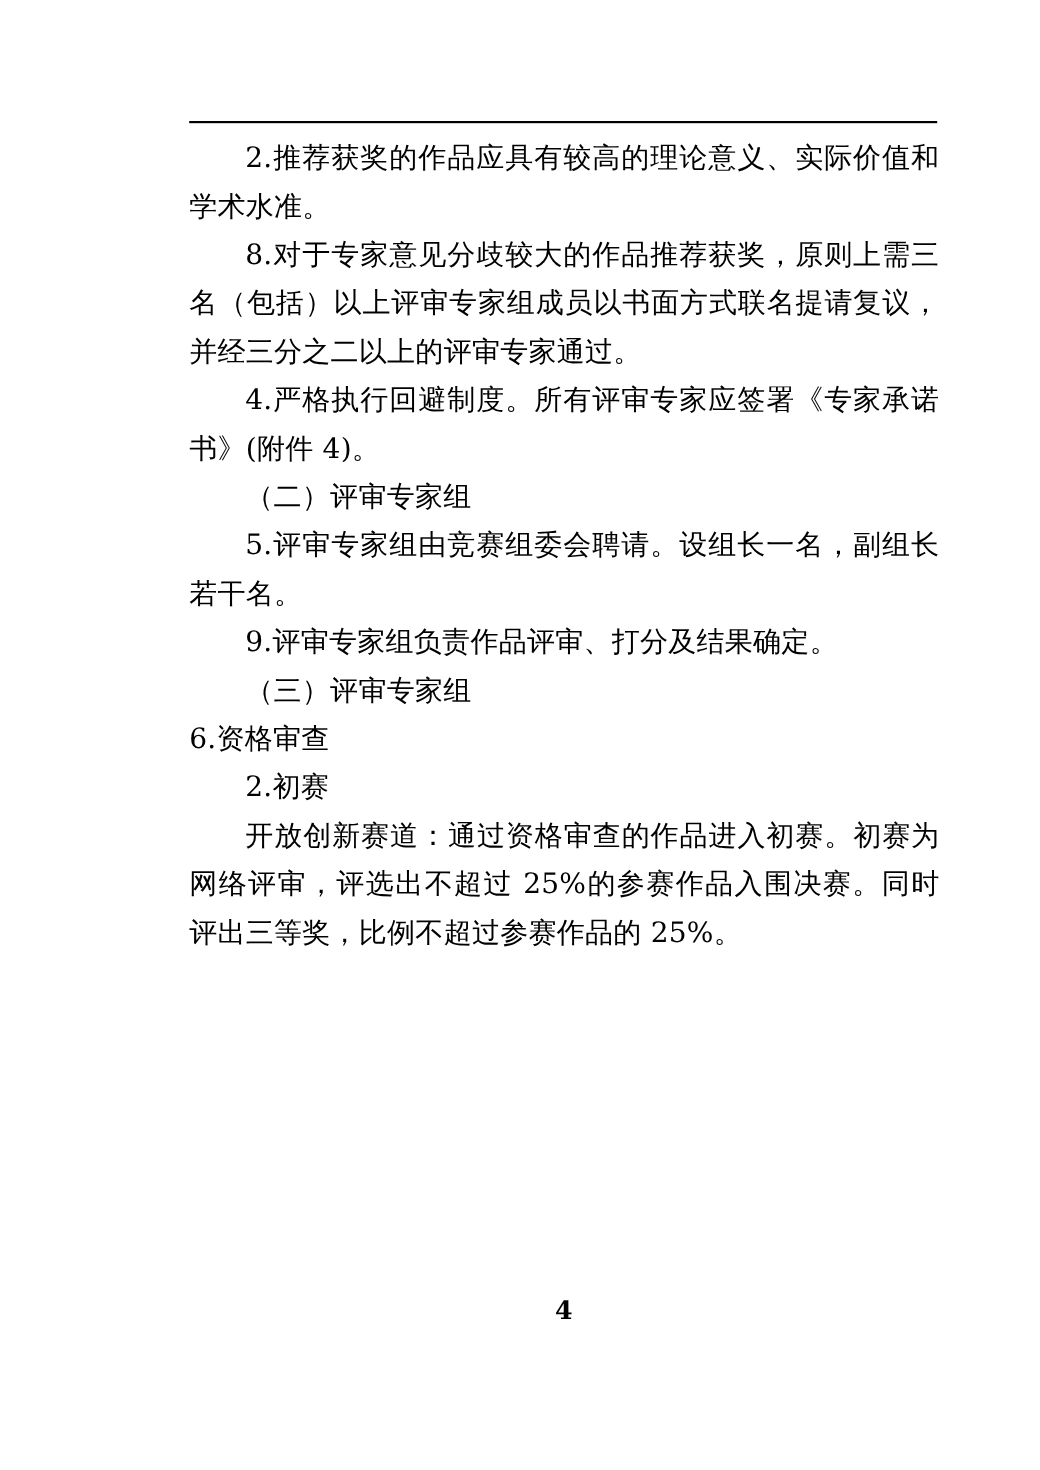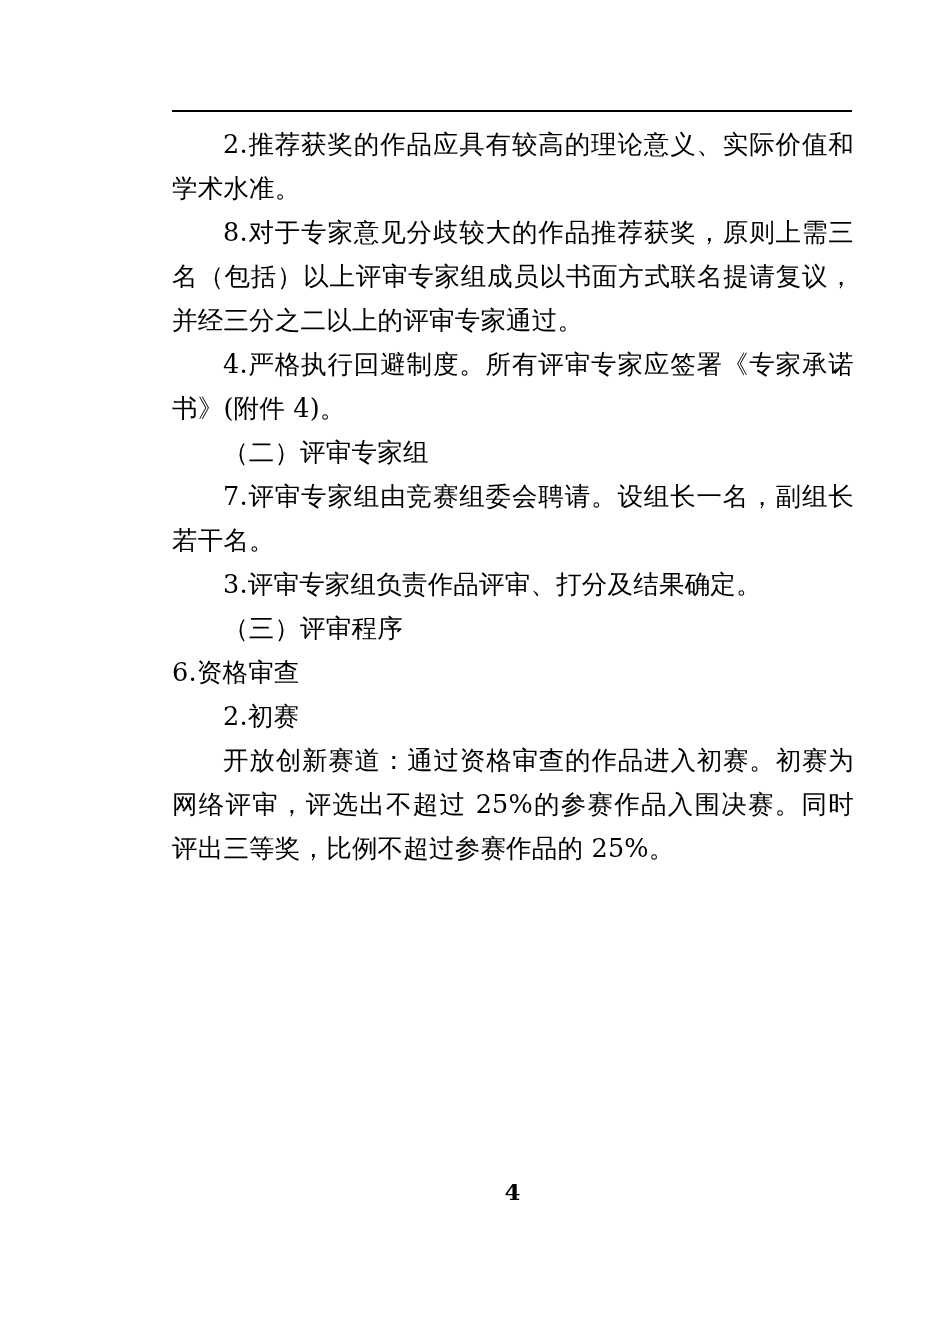--- a/index.html
+++ b/index.html
@@ -68,23 +68,23 @@
 
 <div class="page">
 
   <div class="header-rule"></div>
 
   <div class="content">
     <p class="indent">2.推荐获奖的作品应具有较高的理论意义、实际价值和学术水准。</p>
     <p class="indent">8.对于专家意见分歧较大的作品推荐获奖，原则上需三名（包括）以上评审专家组成员以书面方式联名提请复议，并经三分之二以上的评审专家通过。</p>
     <p class="indent">4.严格执行回避制度。所有评审专家应签署《专家承诺书》(附件 4)。</p>
     <p class="indent">（二）评审专家组</p>
-    <p class="indent">7.评审专家组由竞赛组委会聘请。设组长一名，副组长若干名。</p>
-    <p class="indent">3.评审专家组负责作品评审、打分及结果确定。</p>
-    <p class="indent">（三）评审程序</p>
+    <p class="indent">5.评审专家组由竞赛组委会聘请。设组长一名，副组长若干名。</p>
+    <p class="indent">9.评审专家组负责作品评审、打分及结果确定。</p>
+    <p class="indent">（三）评审专家组</p>
     <p class="noindent">6.资格审查</p>
     <p class="indent">2.初赛</p>
     <p class="indent">开放创新赛道：通过资格审查的作品进入初赛。初赛为网络评审，评选出不超过 25%的参赛作品入围决赛。同时评出三等奖，比例不超过参赛作品的 25%。</p>
   </div>
 
   <div class="pagenum">4</div>
 
 </div>
 
 </body></html>

